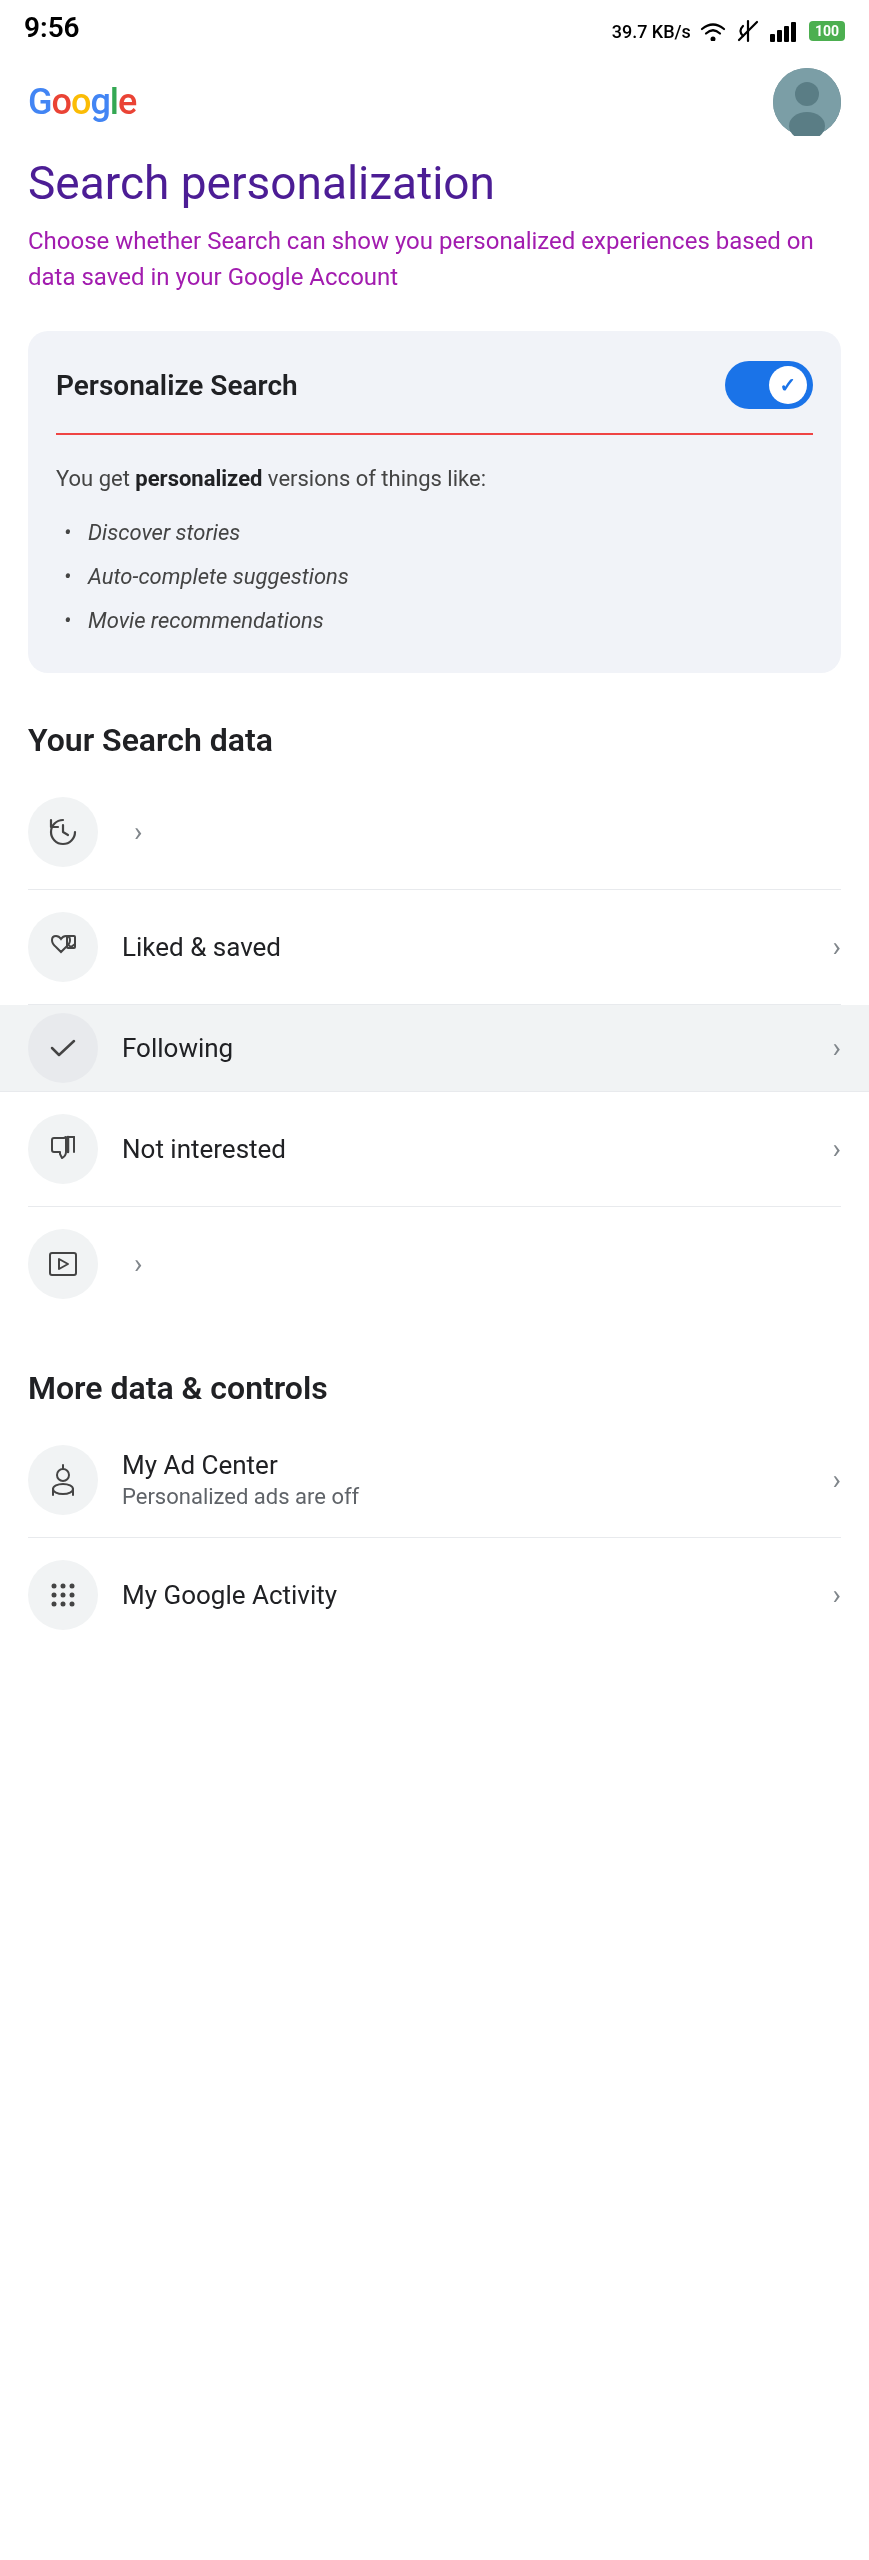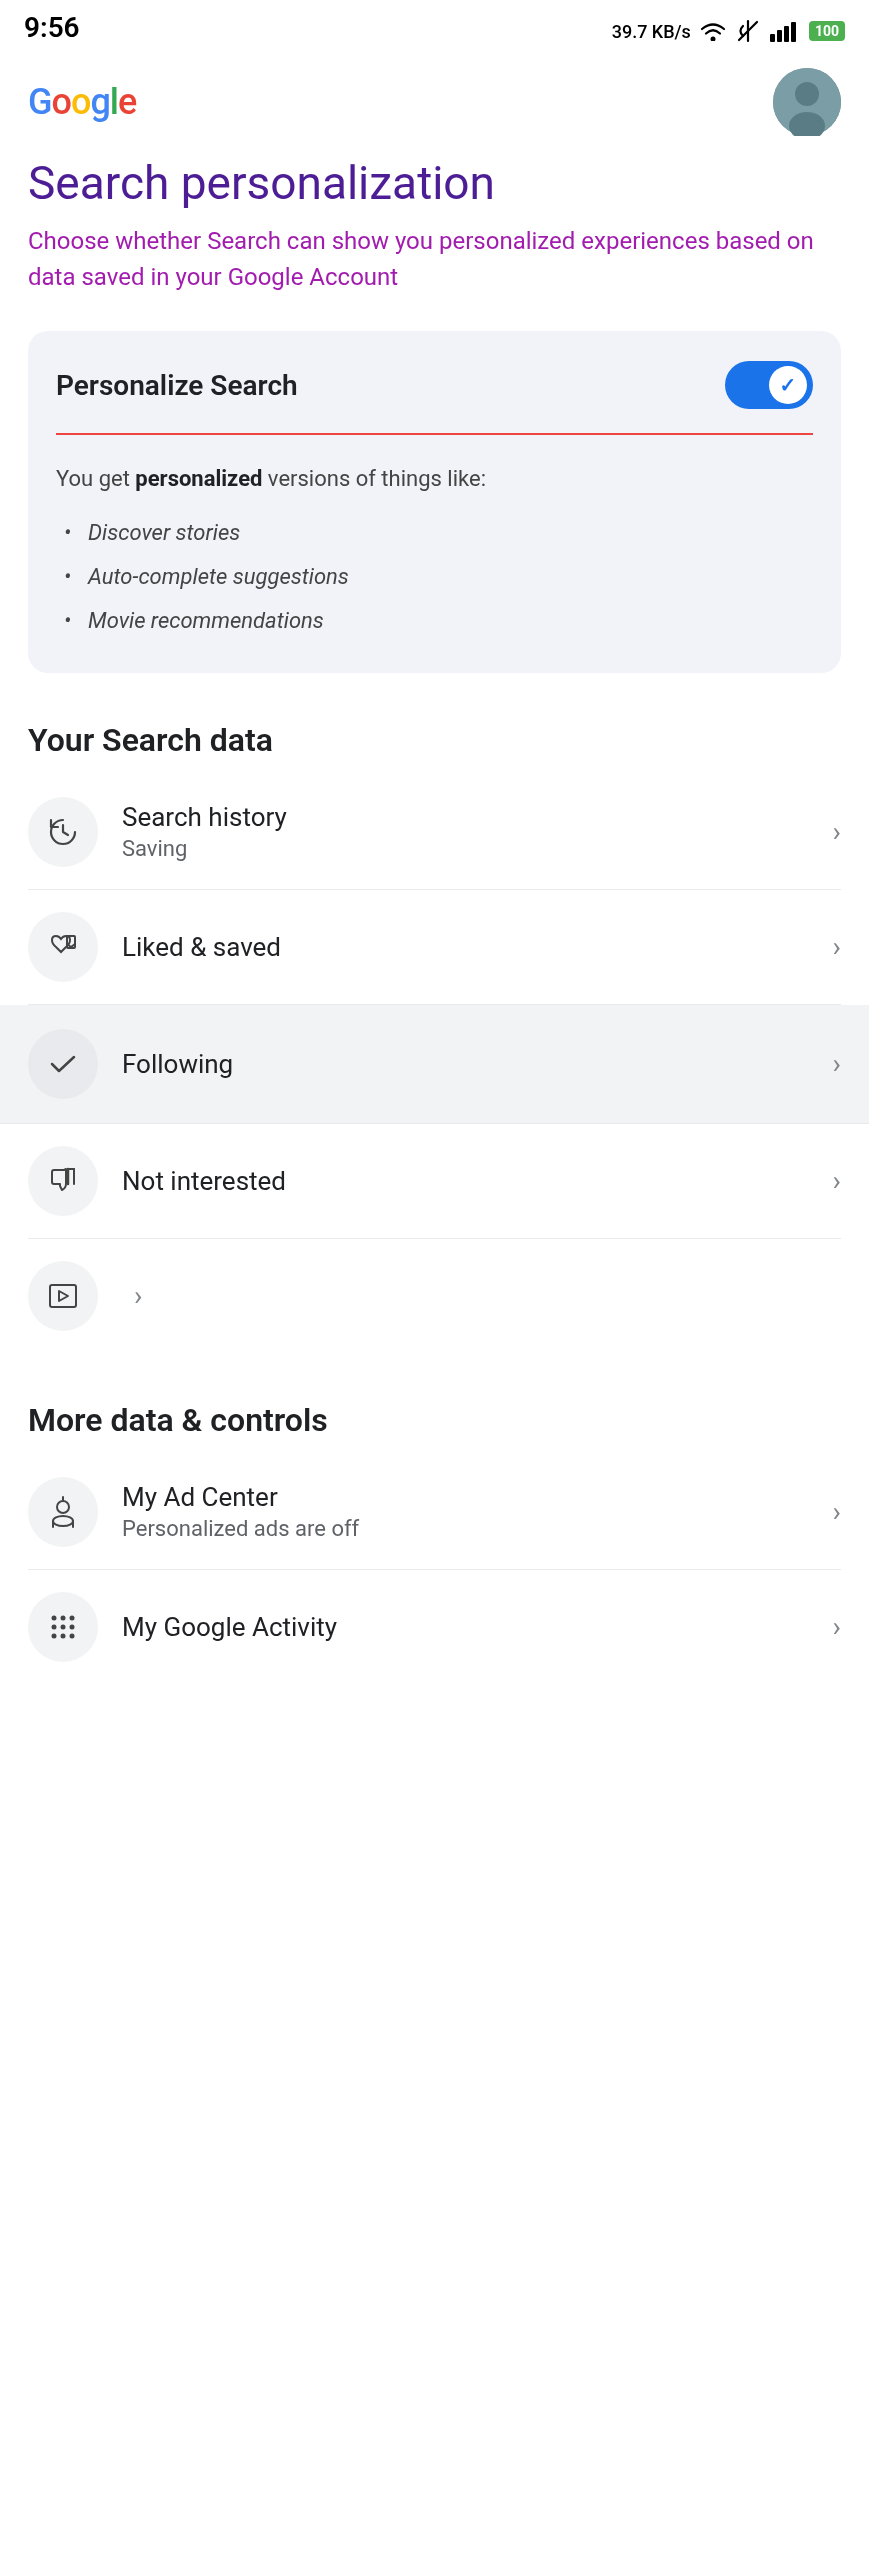--- a/index.html
+++ b/index.html
@@ -217,21 +217,21 @@
       position: relative;
     }
 
     .list-item:last-child {
       border-bottom: none;
     }
 
     .list-item.highlighted {
       background: #f1f3f4;
       margin: 0 -28px;
-      padding: 24px 28px;
+      padding: 8px 28px;
       justify-content: flex-end;
     }
 
     .item-icon {
       width: 70px;
       height: 70px;
       border-radius: 50%;
       background: #f1f3f4;
       display: flex;
       align-items: center;
@@ -339,24 +339,20 @@
     <h2 class="section-header">Your Search data</h2>
 
     <div class="list-item">
       <div class="item-icon">
         <svg class="svg-icon" viewBox="0 0 34 34" fill="none">
           <path d="M17 5 A12 12 0 1 0 29 17" stroke="#444" stroke-width="2.2" stroke-linecap="round" fill="none"></path>
           <polyline points="17,10 17,17 22,20" stroke="#444" stroke-width="2.2" stroke-linecap="round" stroke-linejoin="round" fill="none"></polyline>
           <polyline points="5,5 5,12 12,12" stroke="#444" stroke-width="2.2" stroke-linecap="round" stroke-linejoin="round" fill="none"></polyline>
         </svg>
       </div>
-      <div class="item-content">
-        <div class="item-title">Search history</div>
-        <div class="item-subtitle">Saving</div>
-      </div>
       <span class="item-chevron">›</span>
     </div>
 
     <div class="list-item">
       <div class="item-icon">
         <svg class="svg-icon" viewBox="0 0 34 34" fill="none">
           <path d="M6 10 Q6 6 10 6 Q13 6 15 9 Q17 6 20 6 Q24 6 24 10 Q24 14 20 17 L15 22 L10 17 Q6 14 6 10Z" stroke="#444" stroke-width="2" fill="none"></path>
           <rect x="21" y="6" width="8" height="12" rx="1" stroke="#444" stroke-width="2" fill="none"></rect>
           <polyline points="21,14 25,17 29,14" stroke="#444" stroke-width="2" stroke-linejoin="round" fill="none"></polyline>
         </svg>

